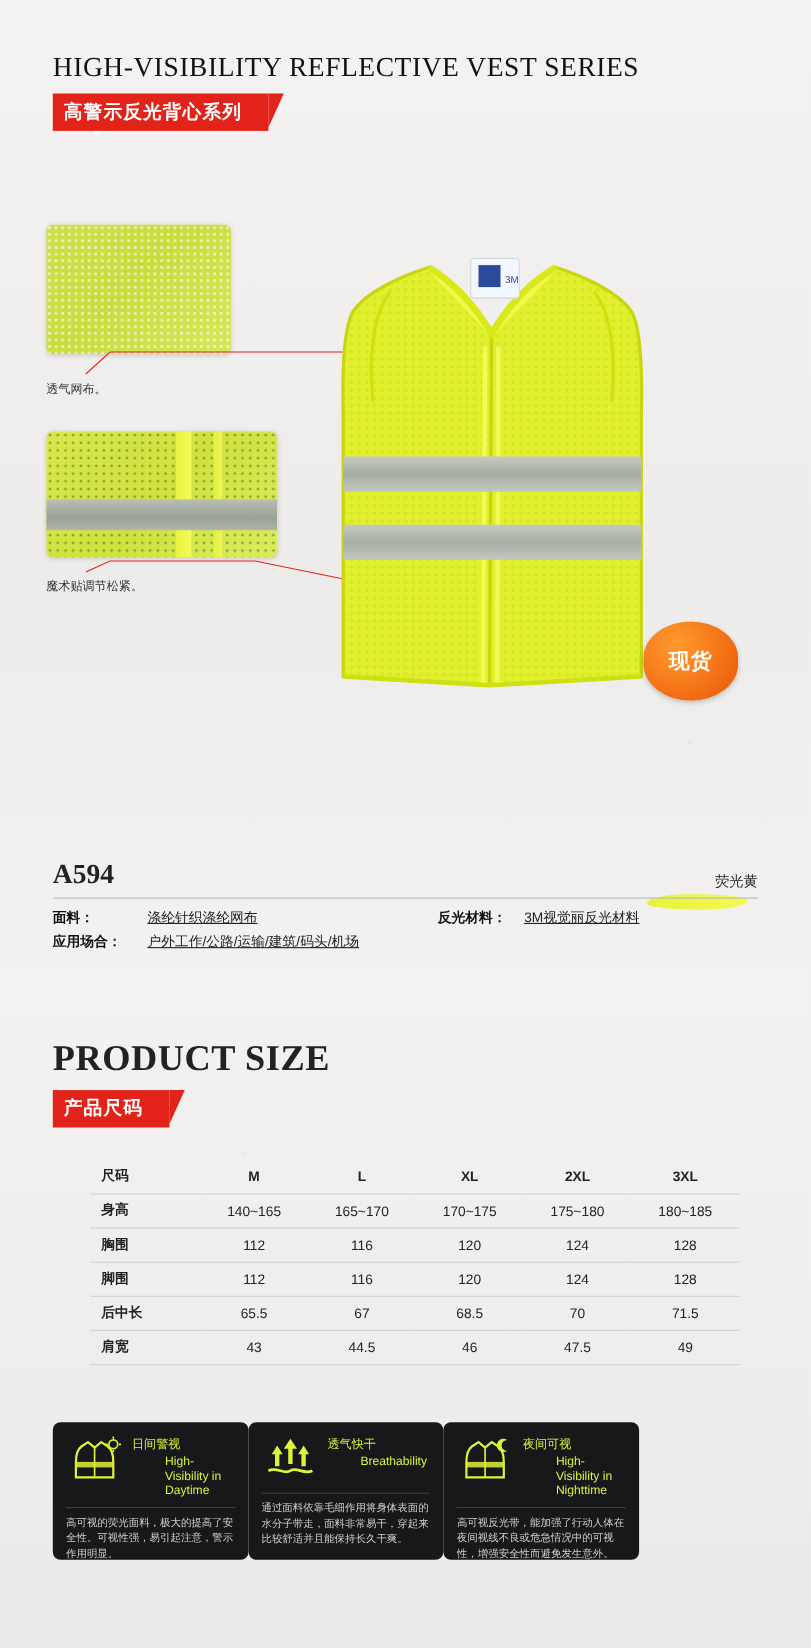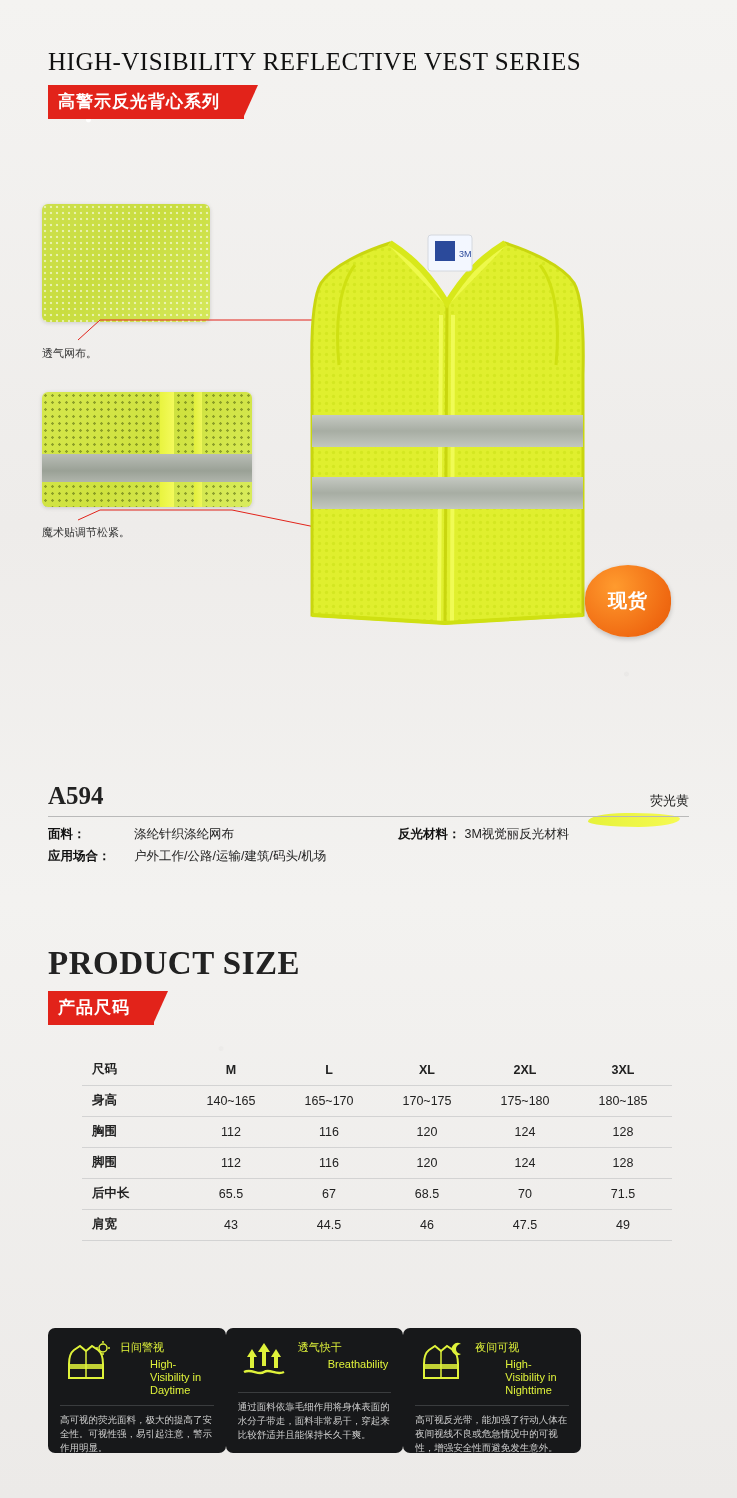--- a/index.html
+++ b/index.html
@@ -121,22 +121,22 @@
   .spec { position:absolute; left:48px; top:782px; width:641px; }
   .spec .model {
     font-family:"Liberation Serif", serif;
     font-weight:bold; font-size:25px; margin:0 0 6px 0;
   }
   .spec hr { border:none; border-top:1px solid #b9b9b9; margin:0 0 7px 0; }
   .spec-row { display:flex; font-size:12.5px; line-height:20px; margin-bottom:2px; }
   .spec-left { width:350px; display:flex;align-items:center; }
   .spec-right { display:flex; }
   .spec-key { font-weight:bold; color:#111; width:86px; }
-  .spec-key.wide { width:auto; margin-right:4px; }
-  .spec-val { color:#222; }
+  .spec-key.wide { width:auto; margin-right:16px; }
+  .spec-val { color:#222;text-decoration:underline; }
 
   
   .size-head { position:absolute; left:48px; top:945px; }
   .size-head h2 {
     margin:0;
     font-family:"Liberation Serif", serif;
     font-weight:bold; font-size:33px; letter-spacing:0.5px;
   }
   .size-head .cn-bar {
     margin-top:9px;
@@ -158,21 +158,21 @@
     font-size:12.5px; text-align:center; padding:6px 0 7px;
     border-bottom:1px solid #d3d3d3; font-weight:normal; color:#222;
   }
   .size-table tr:first-child th { font-weight:bold; }
   .size-table td:first-child, .size-table th:first-child {
     text-align:left; padding-left:10px; font-weight:bold; width:100px;
   }
   .size-table tr:last-child td { border-bottom:1px solid #d3d3d3; }
 
   
-  .features { position:absolute; left:48px; top:1328px; width:533px; display:flex; justify-content:space-between; }
+  .features { position:absolute; left:48px; top:1293px; width:533px; display:flex; justify-content:space-between; }
   .card {
     width:200px; height:125px;
     background:#17181a;
     border-radius:7px;
     padding:12px 12px 10px 12px;
     color:#d7d7d7;
     position:relative;
   }
   .card .top { display:flex; align-items:flex-start; }
   .card .ficon { width:52px; height:44px; flex:0 0 52px; margin-right:8px; }

